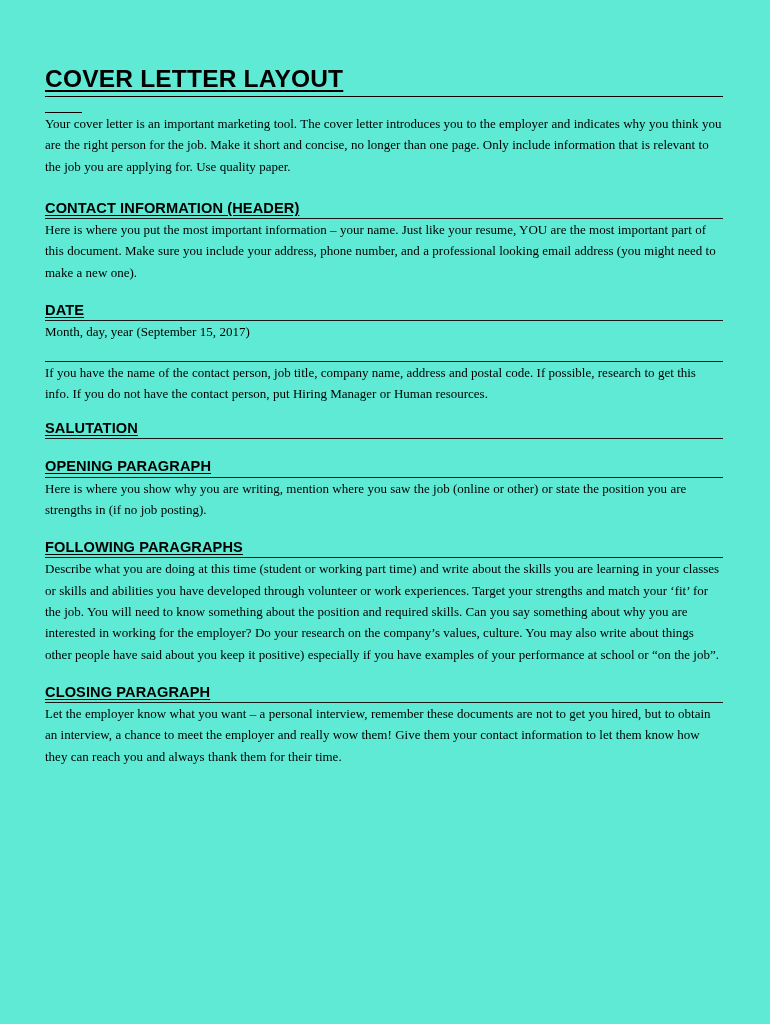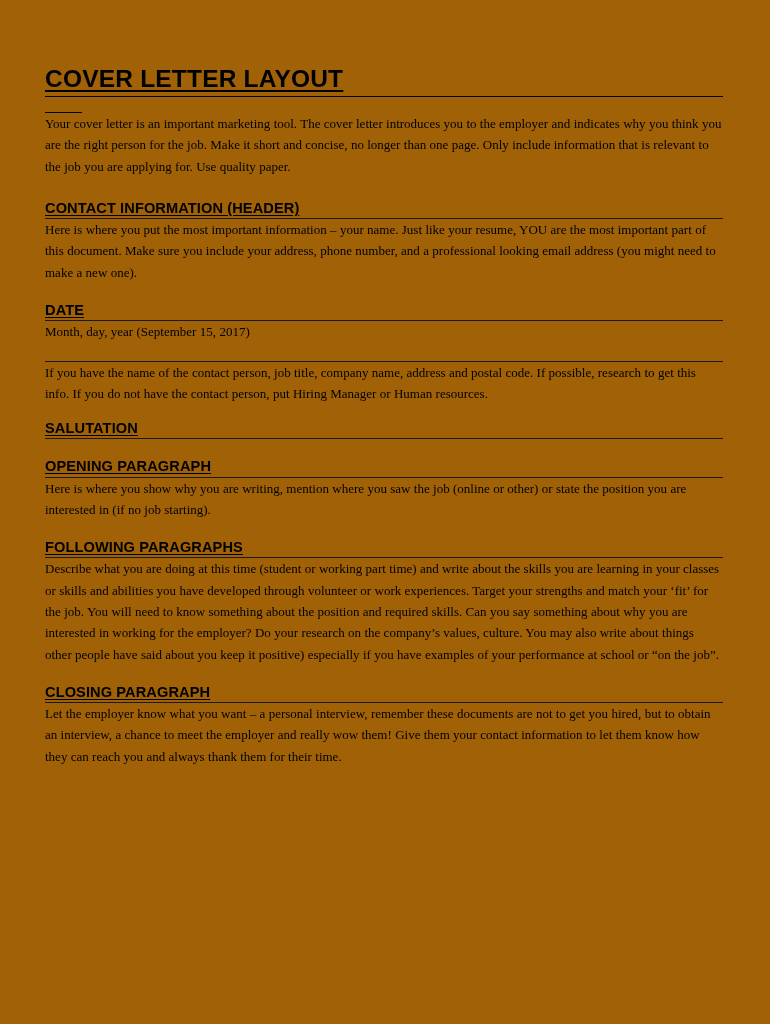--- a/index.html
+++ b/index.html
@@ -11,21 +11,21 @@
     width: 770px;
     height: 1024px;
     font-family: "Liberation Sans", sans-serif;
     color: #000000;
     -webkit-font-smoothing: antialiased;
   }
   #page {
     position: relative;
     width: 770px;
     height: 1024px;
-    background: #a16207;
+    background: #5eead4;
     box-sizing: border-box;
     padding: 0;
     overflow: hidden;
   }
   #doc-body {
     position: absolute;
     left: 45px;
     top: 0;
     width: 678px;
   }
@@ -134,21 +134,21 @@
     </div>
 
     <div class="section gap-sm">
       <h2 class="section-heading">SALUTATION</h2>
       <div class="section-rule"></div>
     </div>
 
     <div class="section gap-md">
       <h2 class="section-heading">OPENING PARAGRAPH</h2>
       <div class="section-rule"></div>
-      <p class="body-text section-body">Here is where you show why you are writing, mention where you saw the job (online or other) or state the position you are interested in (if no job starting).</p>
+      <p class="body-text section-body">Here is where you show why you are writing, mention where you saw the job (online or other) or state the position you are strengths in (if no job posting).</p>
     </div>
 
     <div class="section gap-md">
       <h2 class="section-heading">FOLLOWING PARAGRAPHS</h2>
       <div class="section-rule"></div>
       <p class="body-text section-body">Describe what you are doing at this time (student or working part time) and write about the skills you are learning in your classes or skills and abilities you have developed through volunteer or work experiences.  Target your strengths and match your ‘fit’ for the job.  You will need to know something about the position and required skills.  Can you say something about why you are interested in working for the employer?  Do your research on the company’s values, culture.  You may also write about things other people have said about you keep it positive) especially if you have examples of your performance at school or “on the job”.</p>
     </div>
 
     <div class="section gap-md">
       <h2 class="section-heading">CLOSING PARAGRAPH</h2>

